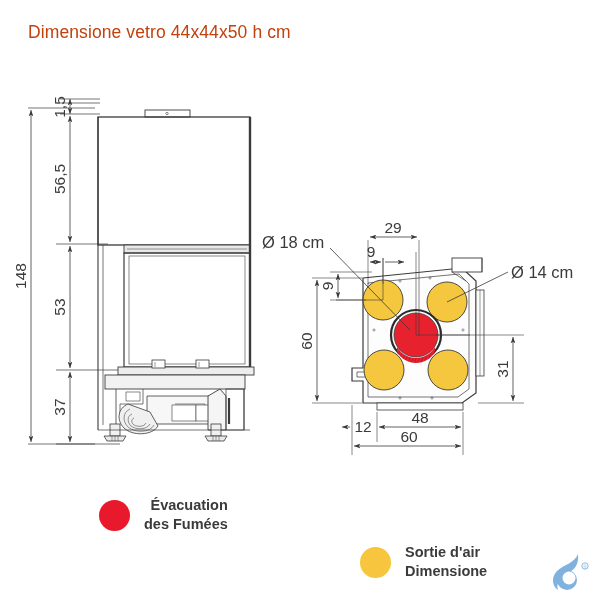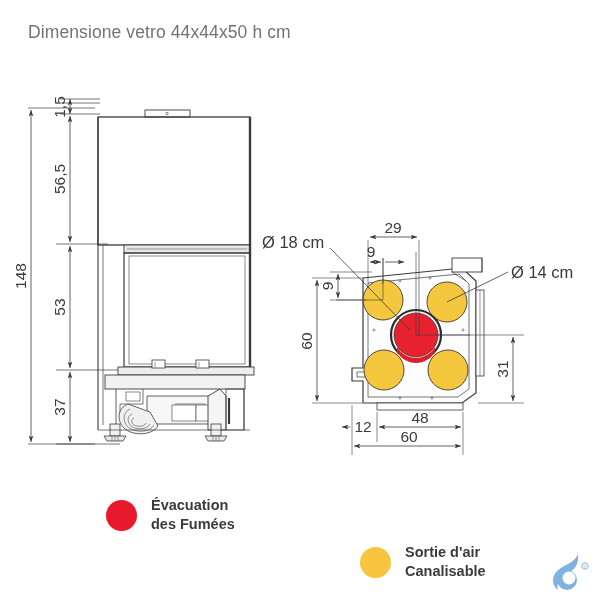--- a/index.html
+++ b/index.html
@@ -18,42 +18,42 @@
   #page {
     position: absolute;
     left: 0; top: 0;
     width: 600px; height: 600px;
   }
   .title {
     position: absolute;
     left: 28px;
     top: 22px;
     font-size: 17.5px;
-    color: #737373;
+    color: #c2410c;
     letter-spacing: 0.1px;
     white-space: nowrap;
   }
   svg.draw {
     position: absolute;
     left: 0; top: 0;
     width: 600px; height: 600px;
   }
   .legend {
     position: absolute;
     left: 0;
     top: 496px;
     width: 600px;
     height: 52px;
   }
   .legend-item {
     position: absolute;
     display: flex;
     align-items: center;
   }
-  .legend-item.smoke { left: 106px; top: 0px; }
+  .legend-item.smoke { left: 99px; top: 0px; text-align: right; }
   .legend-item.air   { left: 360px; top: 0px; margin-top: 47px; }
   .swatch {
     width: 31px;
     height: 31px;
     border-radius: 50%;
     flex: 0 0 auto;
   }
   .legend-text {
     margin-left: 14px;
     font-size: 14.5px;
@@ -285,21 +285,21 @@
       <span class="legend-text">
         <span>Évacuation</span><br>
         <span>des Fumées</span>
       </span>
     </div>
 
     <div class="legend-item air">
       <span class="swatch" style="background:#F7C63E"></span>
       <span class="legend-text">
         <span>Sortie d'air</span><br>
-        <span>Canalisable</span>
+        <span>Dimensione</span>
       </span>
     </div>
   </div>
 
   <svg class="logo" viewBox="0 0 44 42">
     <path d="M30,2 C31,13 27,17 19,22 C11,27 8,32 10,38 C4,34 3,25 9,19 C15,13 27,11 30,2 Z" fill="#7FB2DF"></path>
     <circle cx="19" cy="28" r="10" fill="#7FB2DF"></circle>
     <circle cx="21" cy="26" r="6.5" fill="#ffffff"></circle>
     <circle cx="37" cy="14" r="3.2" fill="none" stroke="#7FB2DF" stroke-width="0.9"></circle>
     <text x="37" y="17" text-anchor="middle" font-size="4.6" fill="#7FB2DF" font-family="Liberation Sans, sans-serif">®</text>

